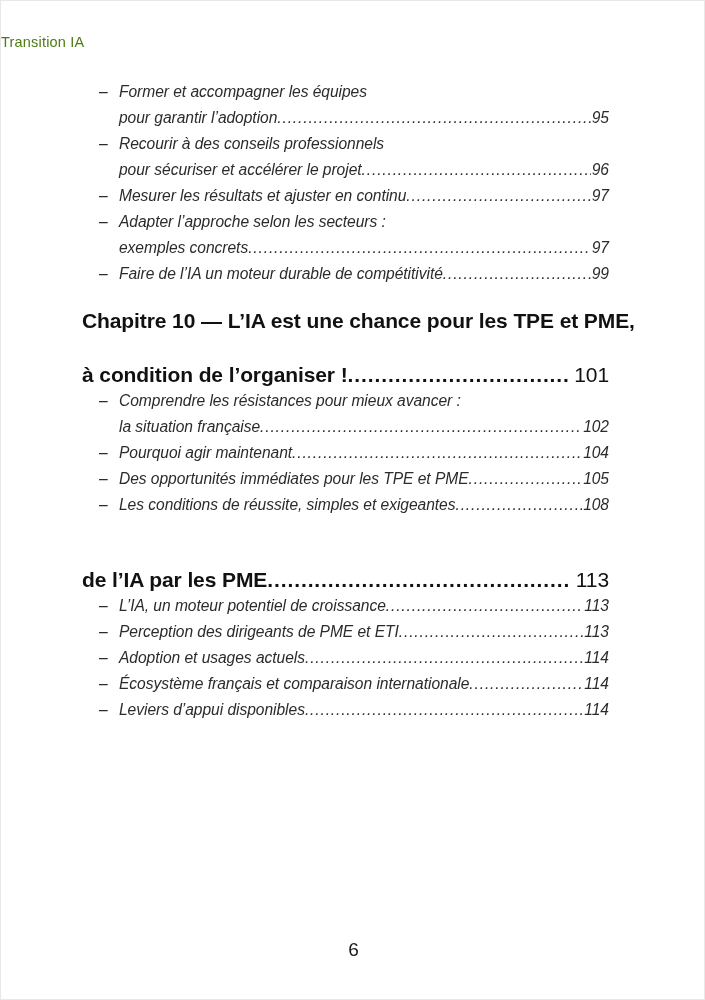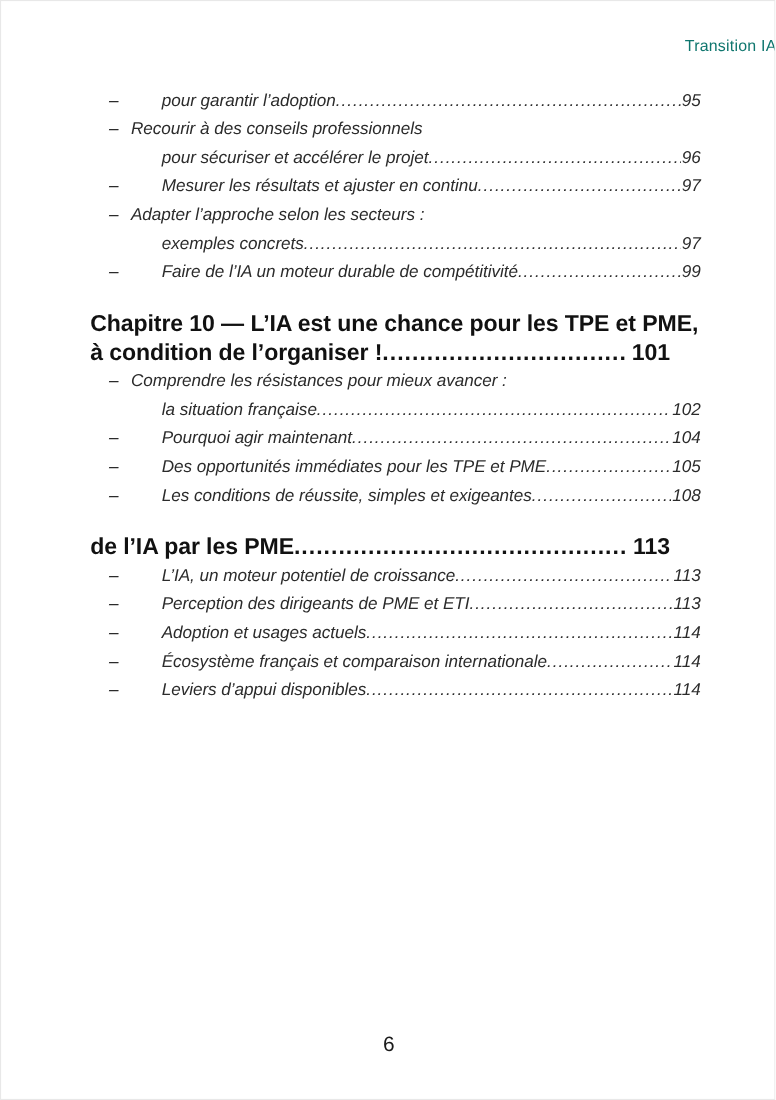--- a/index.html
+++ b/index.html
@@ -16,23 +16,23 @@
     border: 1px solid #e8e8e8;
     overflow: hidden;
     font-family: "Liberation Sans", sans-serif;
   }
 
   .running-head {
     position: absolute;
     top: 33px;
     left: 0;
     width: 705px;
-    text-align: right;
+    text-align: left;
     font-size: 14.5px;
-    color: #0f766e;
+    color: #4d7c0f;
     letter-spacing: 0.2px;
   }
 
   .toc {
     position: absolute;
     top: 78px;
     left: 81px;
     width: 527px;
   }
 
@@ -63,21 +63,22 @@
     overflow: hidden;
     white-space: nowrap;
     margin: 0 0px 0 0px;
     color: #111111;
     font-weight: bold;
     letter-spacing: 0.9px;
   }
   .head-row .pg {
     white-space: nowrap;
     padding-left: 5px;
-    font-weight: bold;
+    font-weight: normal;
+    margin-top: 28px;
   }
 
   
   .bullet-entry {
     display: flex;
     font-style: italic;
     font-size: 15.6px;
     color: #2b2b2b;
     line-height: 26px;
     letter-spacing: -0.05px;
@@ -93,21 +94,20 @@
     min-width: 0;
   }
   .bullet-entry .line1 {
     display: block;
     white-space: nowrap;
   }
   .bullet-row {
     display: flex;
     align-items: baseline;
     width: 100%;
-    margin-left: 28px;
   }
   .bullet-row .txt { white-space: nowrap; }
   .bullet-row .leader {
     flex: 1 1 auto;
     overflow: hidden;
     white-space: nowrap;
     color: #2b2b2b;
     letter-spacing: 0.85px;
   }
   .bullet-row .pg {
@@ -130,20 +130,21 @@
 
 <div class="page">
 
   <div class="running-head">Transition IA</div>
 
   <div class="toc">
       <div class="group">
         <div class="bullet-entry">
           <span class="dash">–</span>
           <span class="body">
+            <span class="line1">Former et accompagner les équipes</span>
             <div class="bullet-row">
               <span class="txt">pour garantir l’adoption</span>
               <span class="leader">...............................................................................................................</span>
               <span class="pg">95</span>
             </div>
           </span>
         </div>
         <div class="bullet-entry">
           <span class="dash">–</span>
           <span class="body">

